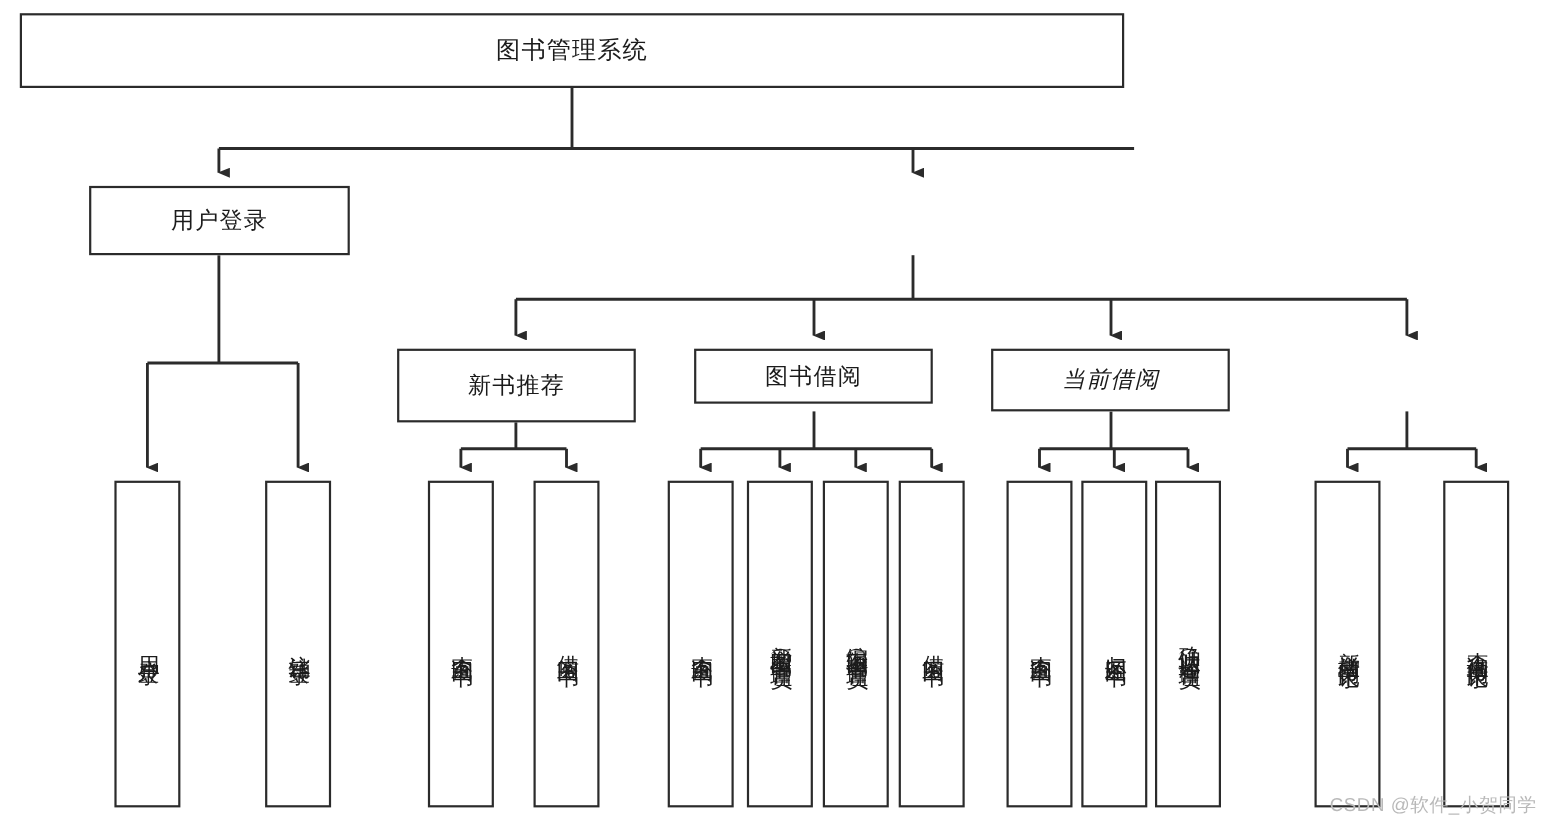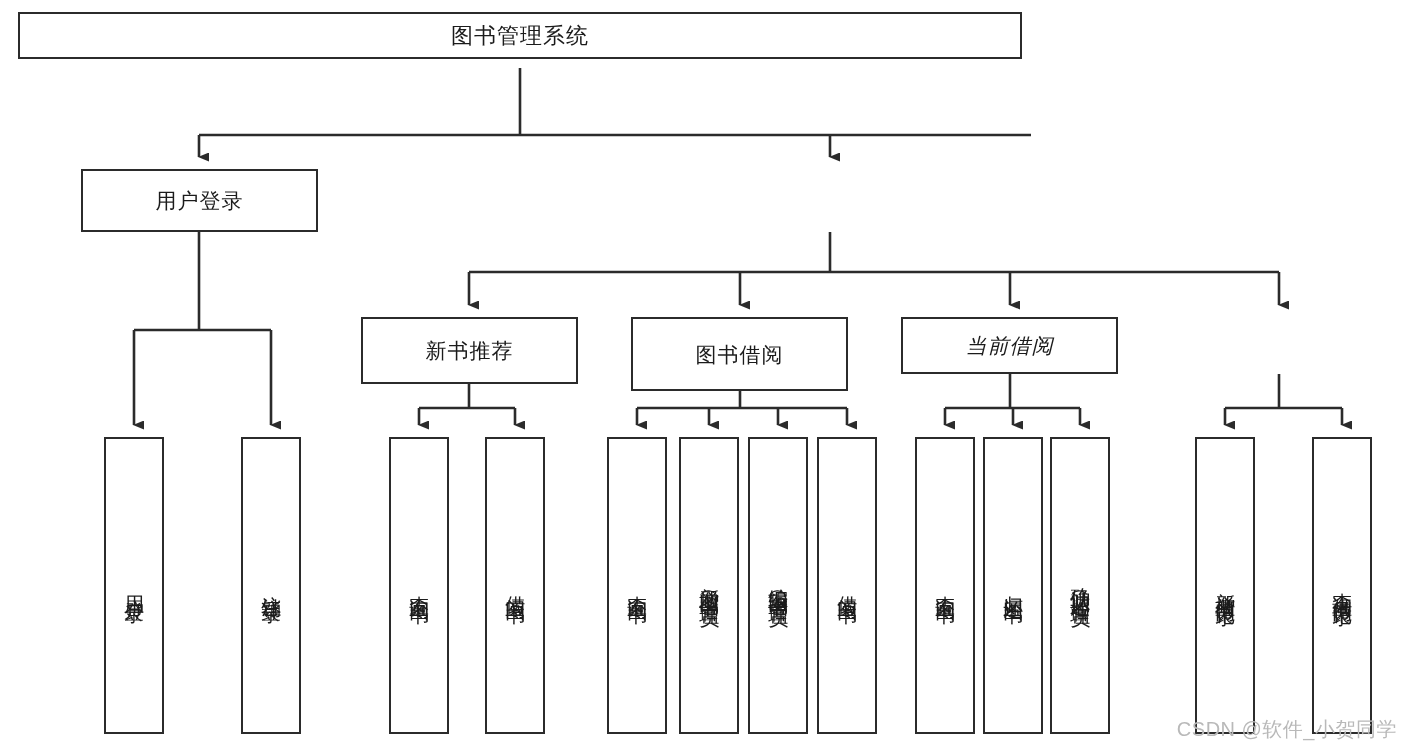--- a/index.html
+++ b/index.html
@@ -61,21 +61,21 @@
   }
   .node.v .vlabel {
     writing-mode: vertical-rl;
     text-orientation: upright;
   }
   
   #watermark {
     position: absolute;
     right: 8px;
     bottom: 4px;
-    font-size: 20px;
+    font-size: 17px;
     color: #b9b9b9;
     letter-spacing: 0.5px;
     z-index: 3;
     white-space: nowrap;
     font-family: "Liberation Sans", "DejaVu Sans", sans-serif;
   }
 </style>
 </head>
 <body>
 
@@ -129,28 +129,28 @@
       <path d="M1013,408 L1013,425" marker-end="url(#arw)"></path>
       <path d="M1080,408 L1080,425" marker-end="url(#arw)"></path>
 
       <path d="M1279,374 L1279,408"></path>
       <path d="M1225,408 L1342,408"></path>
       <path d="M1225,408 L1225,425" marker-end="url(#arw)"></path>
       <path d="M1342,408 L1342,425" marker-end="url(#arw)"></path>
     </g>
   </svg>
 
-  <div class="node h root" style="left:18px; top:12px; width:1004px; height:47px;">图书管理系统</div>
+  <div class="node h root" style="left:18px; top:12px; width:1004px; height:68px;">图书管理系统</div>
 
   <div class="node h" style="left:81px; top:169px; width:237px; height:63px;">用户登录</div>
 
 
   <div class="node h" style="left:361px; top:317px; width:217px; height:67px;">新书推荐</div>
 
-  <div class="node h" style="left:631px; top:317px; width:217px; height:74px;">图书借阅</div>
+  <div class="node h" style="left:631px; top:317px; width:217px; height:50px;">图书借阅</div>
 
   <div class="node h" style="left:901px; top:317px; width:217px; height:57px;font-style:italic;">当前借阅</div>
 
 
   <div class="node v" style="left:104px; top:437px; width:60px; height:297px;">
     <span class="vlabel">用户登录</span>
   </div>
 
   <div class="node v" style="left:241px; top:437px; width:60px; height:297px;">
     <span class="vlabel">注销登录</span>

